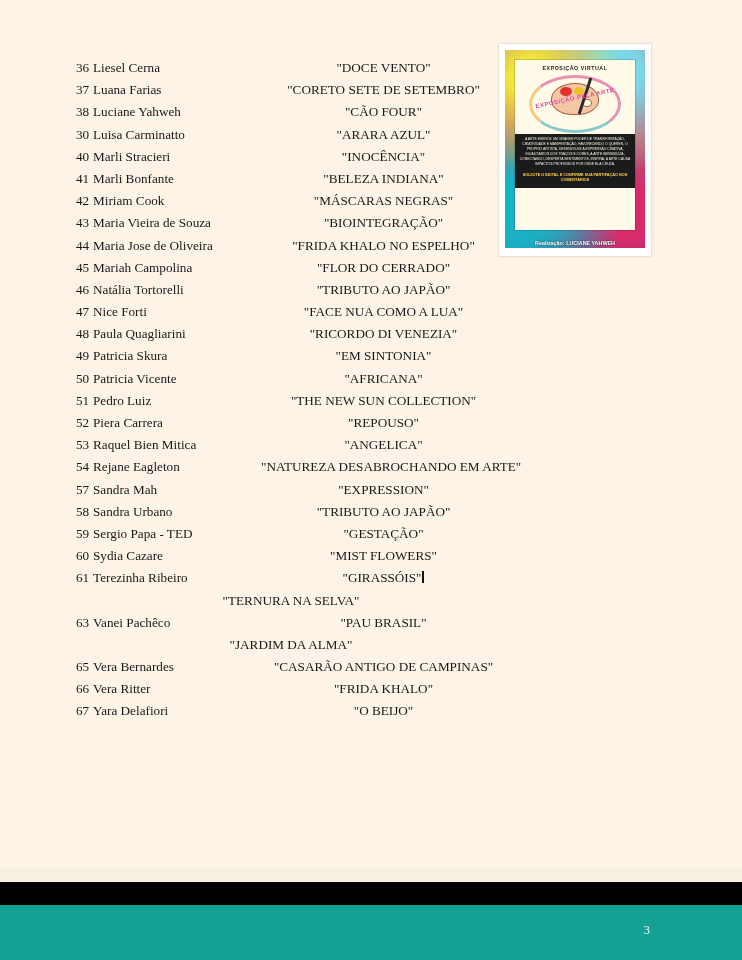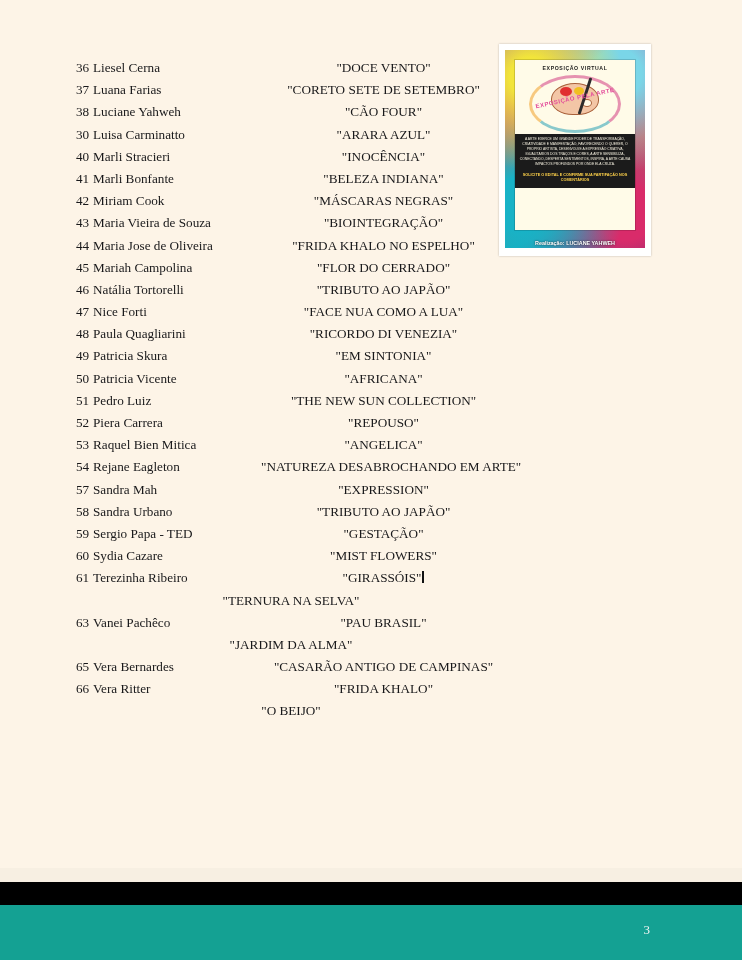--- a/index.html
+++ b/index.html
@@ -409,20 +409,21 @@
         <span class="name"><span class="num">65</span><span>Vera Bernardes</span></span>
         <span class="title">"CASARÃO ANTIGO DE CAMPINAS"</span>
       </div>
 
       <div class="row">
         <span class="name"><span class="num">66</span><span>Vera Ritter</span></span>
         <span class="title">"FRIDA KHALO"</span>
       </div>
 
       <div class="row">
+        <span class="name"><span class="num">67</span><span>Yara Delafiori</span></span>
         <span class="title">"O BEIJO"</span>
       </div>
 
     </div>
 
     <div class="poster-frame">
       <div class="poster">
         <div class="poster-inner">
           <div class="poster-top">EXPOSIÇÃO VIRTUAL</div>
           <div class="poster-art">

